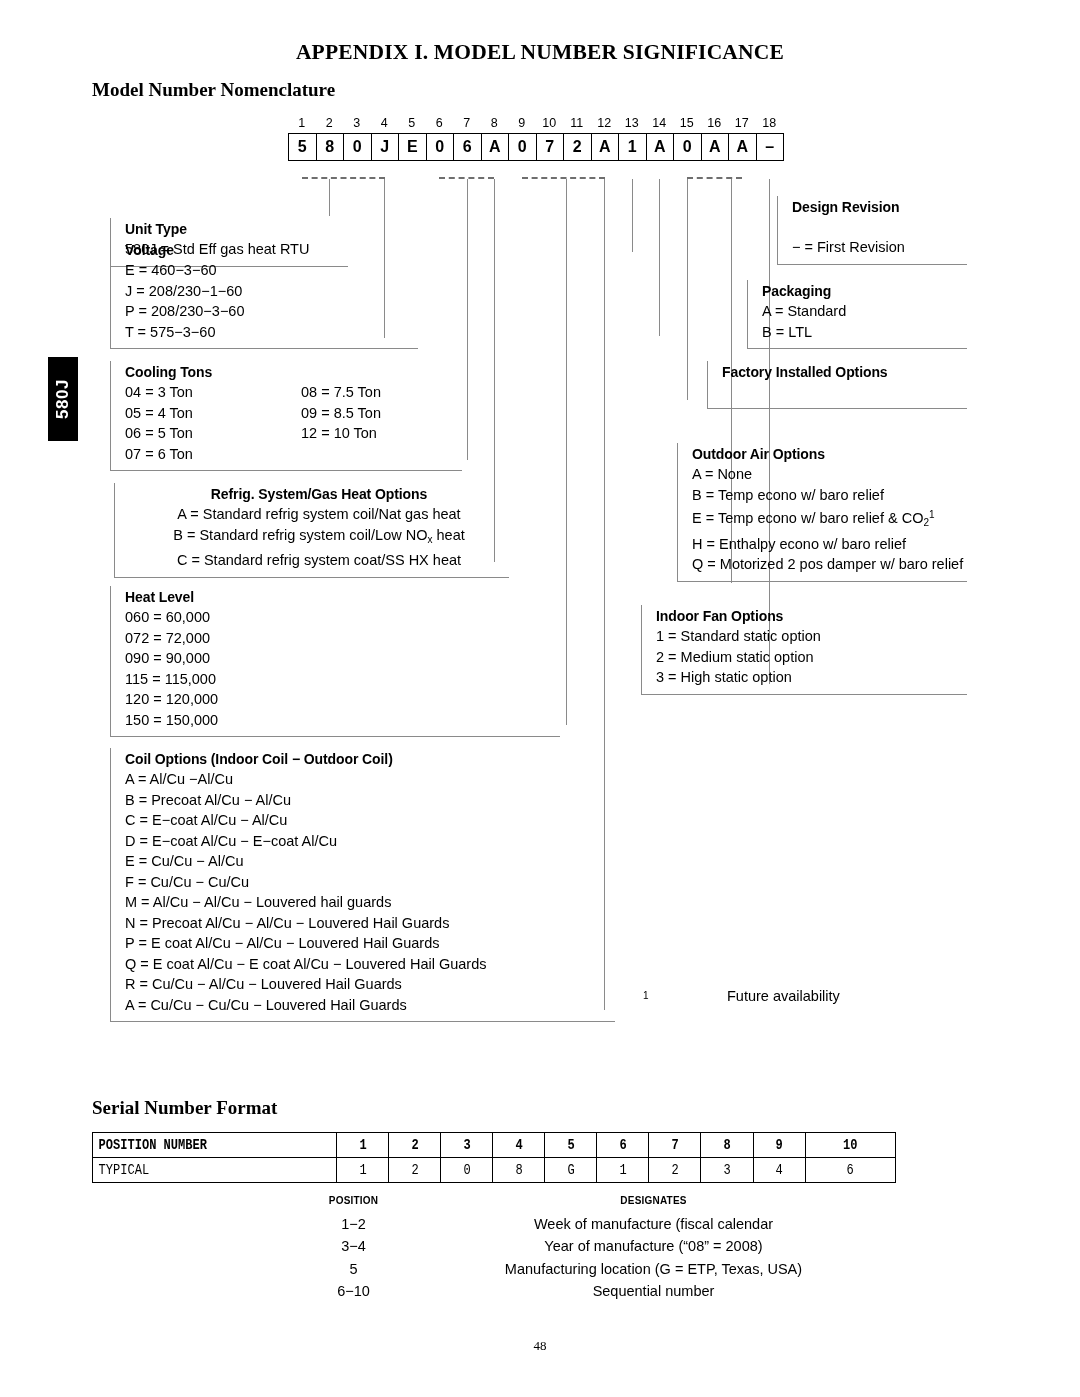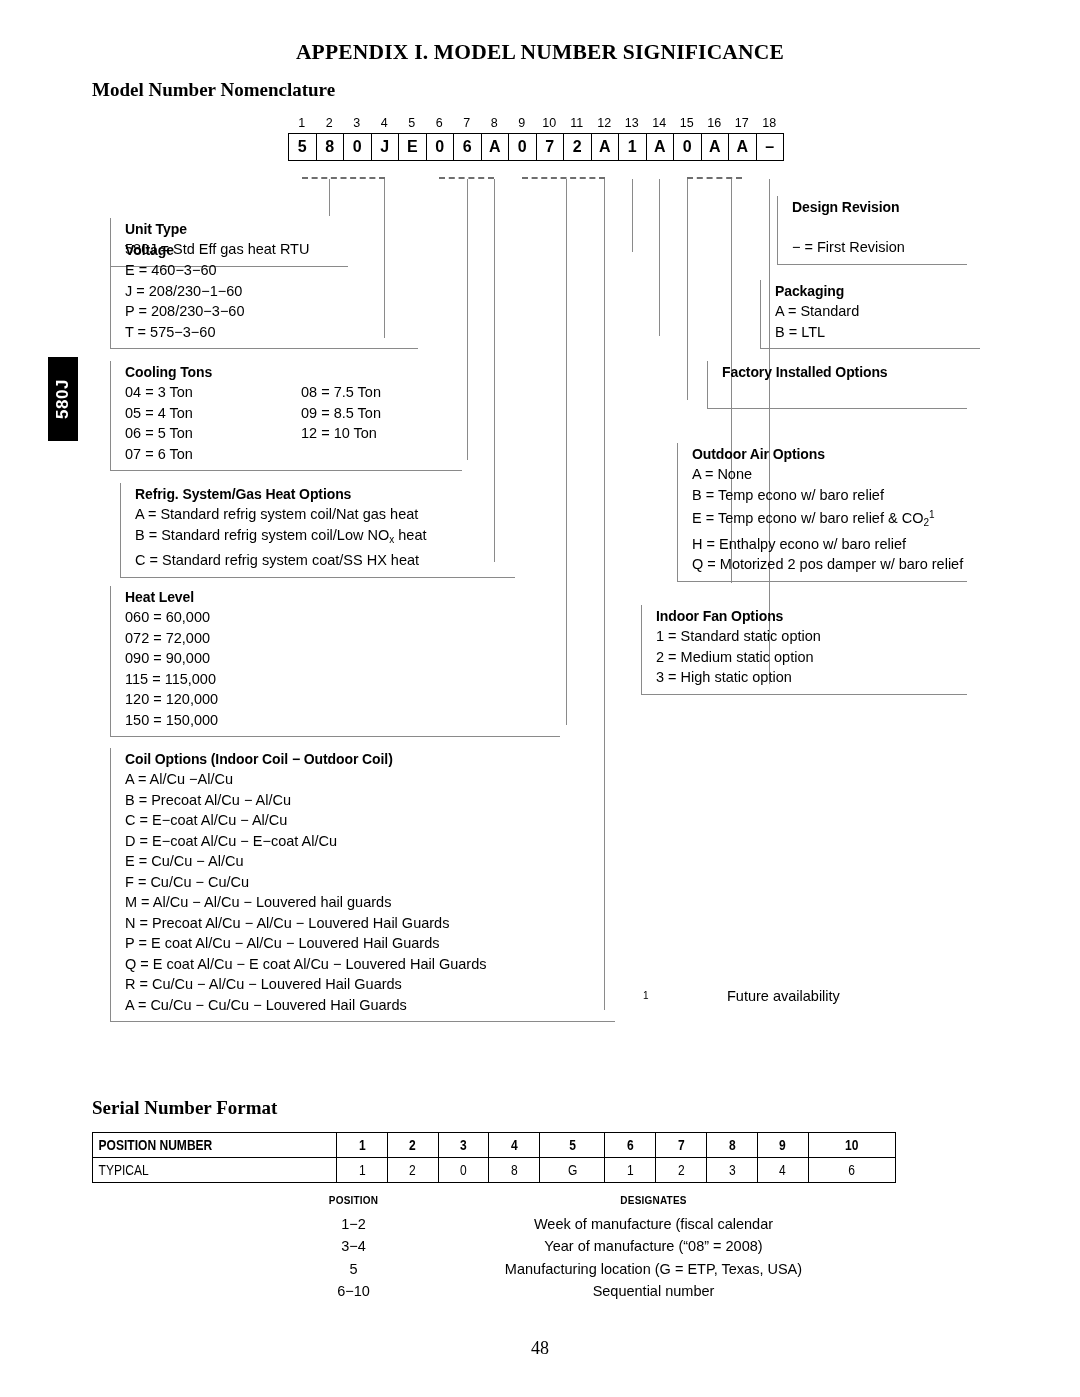--- a/index.html
+++ b/index.html
@@ -66,21 +66,21 @@
     font-weight: bold;
     font-size: 19px;
   }
   #page-number {
     position: absolute;
     left: 0;
     top: 1338px;
     width: 1080px;
     text-align: center;
     font-family: "Liberation Serif", serif;
-    font-size: 18px;
+    font-size: 13px;
   }
 
   
   #model-grid {
     position: absolute;
     left: 288px;
     top: 113px;
   }
   #grid-numbers {
     display: flex;
@@ -179,21 +179,21 @@
     margin-left: 84px;
   }
 
   
   #serial-table {
     position: absolute;
     left: 92px;
     top: 1132px;
     width: 804px;
     border-collapse: collapse;
-    font-family: Liberation Sans, sans-serif;
+    font-family: Liberation Mono, monospace;
   }
   #serial-table td {
     border: 1px solid #000;
     height: 22px;
     font-size: 14px;
     text-align: center;
     transform: scaleX(0.86);
   }
   #serial-table td.label {
     text-align: left;
@@ -318,21 +318,21 @@
       <div class="row">07 = 6 Ton</div>
     </div>
     <div class="colb">
       <div class="row">08 = 7.5 Ton</div>
       <div class="row">09 = 8.5 Ton</div>
       <div class="row">12 = 10 Ton</div>
     </div>
   </div>
 </div>
 
-<div class="sec left-box" id="sec-refrig" style="left:120px; top:483px; width:395px;">
+<div class="sec left-box" id="sec-refrig" style="left:114px; top:483px; width:395px;text-align:center;">
   <h4>Refrig. System/Gas Heat Options</h4>
   <div class="row">A = Standard refrig system coil/Nat gas heat</div>
   <div class="row"><span>B = Standard refrig system coil/Low NO</span><sub>x</sub><span> heat</span></div>
   <div class="row">C = Standard refrig system coat/SS HX heat</div>
 </div>
 
 <div class="sec left-box" id="sec-heat-level" style="left:110px; top:586px; width:450px;">
   <h4>Heat Level</h4>
   <div class="row">060 = 60,000</div>
   <div class="row">072 = 72,000</div>
@@ -357,21 +357,21 @@
   <div class="row">R = Cu/Cu − Al/Cu − Louvered Hail Guards</div>
   <div class="row">A = Cu/Cu − Cu/Cu − Louvered Hail Guards</div>
 </div>
 
 <div class="sec right-box" id="sec-design-revision" style="left:777px; top:196px; width:190px;">
   <h4>Design Revision</h4>
   <div class="row spacer"></div>
   <div class="row">− = First Revision</div>
 </div>
 
-<div class="sec right-box" id="sec-packaging" style="left:747px; top:280px; width:220px;margin-left:13px;">
+<div class="sec right-box" id="sec-packaging" style="left:747px; top:280px; width:220px;">
   <h4>Packaging</h4>
   <div class="row">A = Standard</div>
   <div class="row">B = LTL</div>
 </div>
 
 <div class="sec right-box" id="sec-factory-options" style="left:707px; top:361px; width:260px;">
   <h4>Factory Installed Options</h4>
   <div class="row spacer"></div>
 </div>
 

